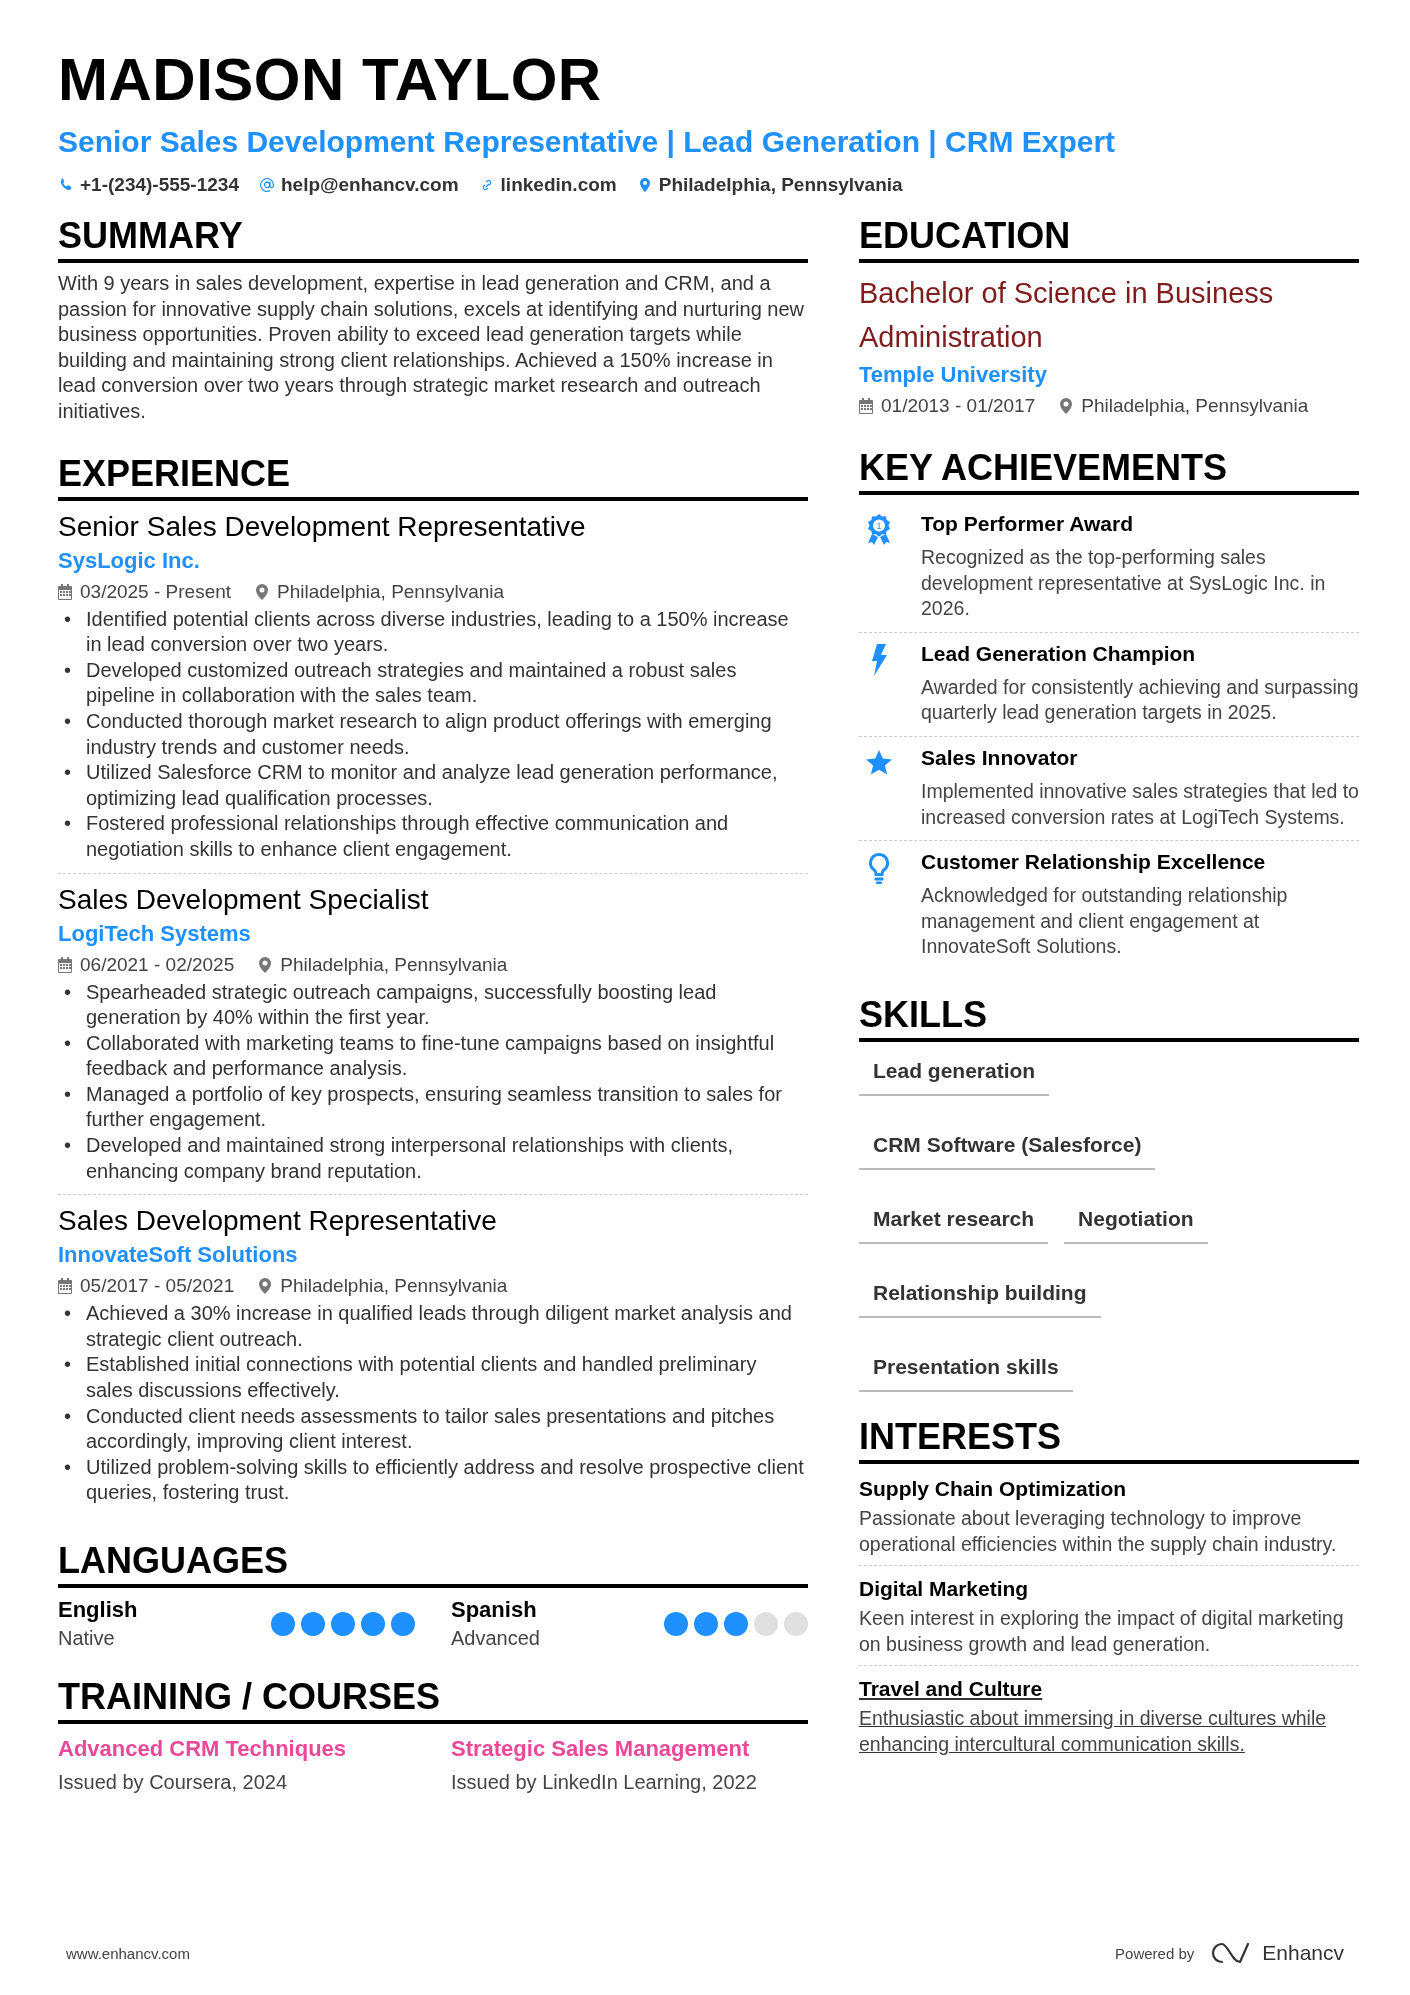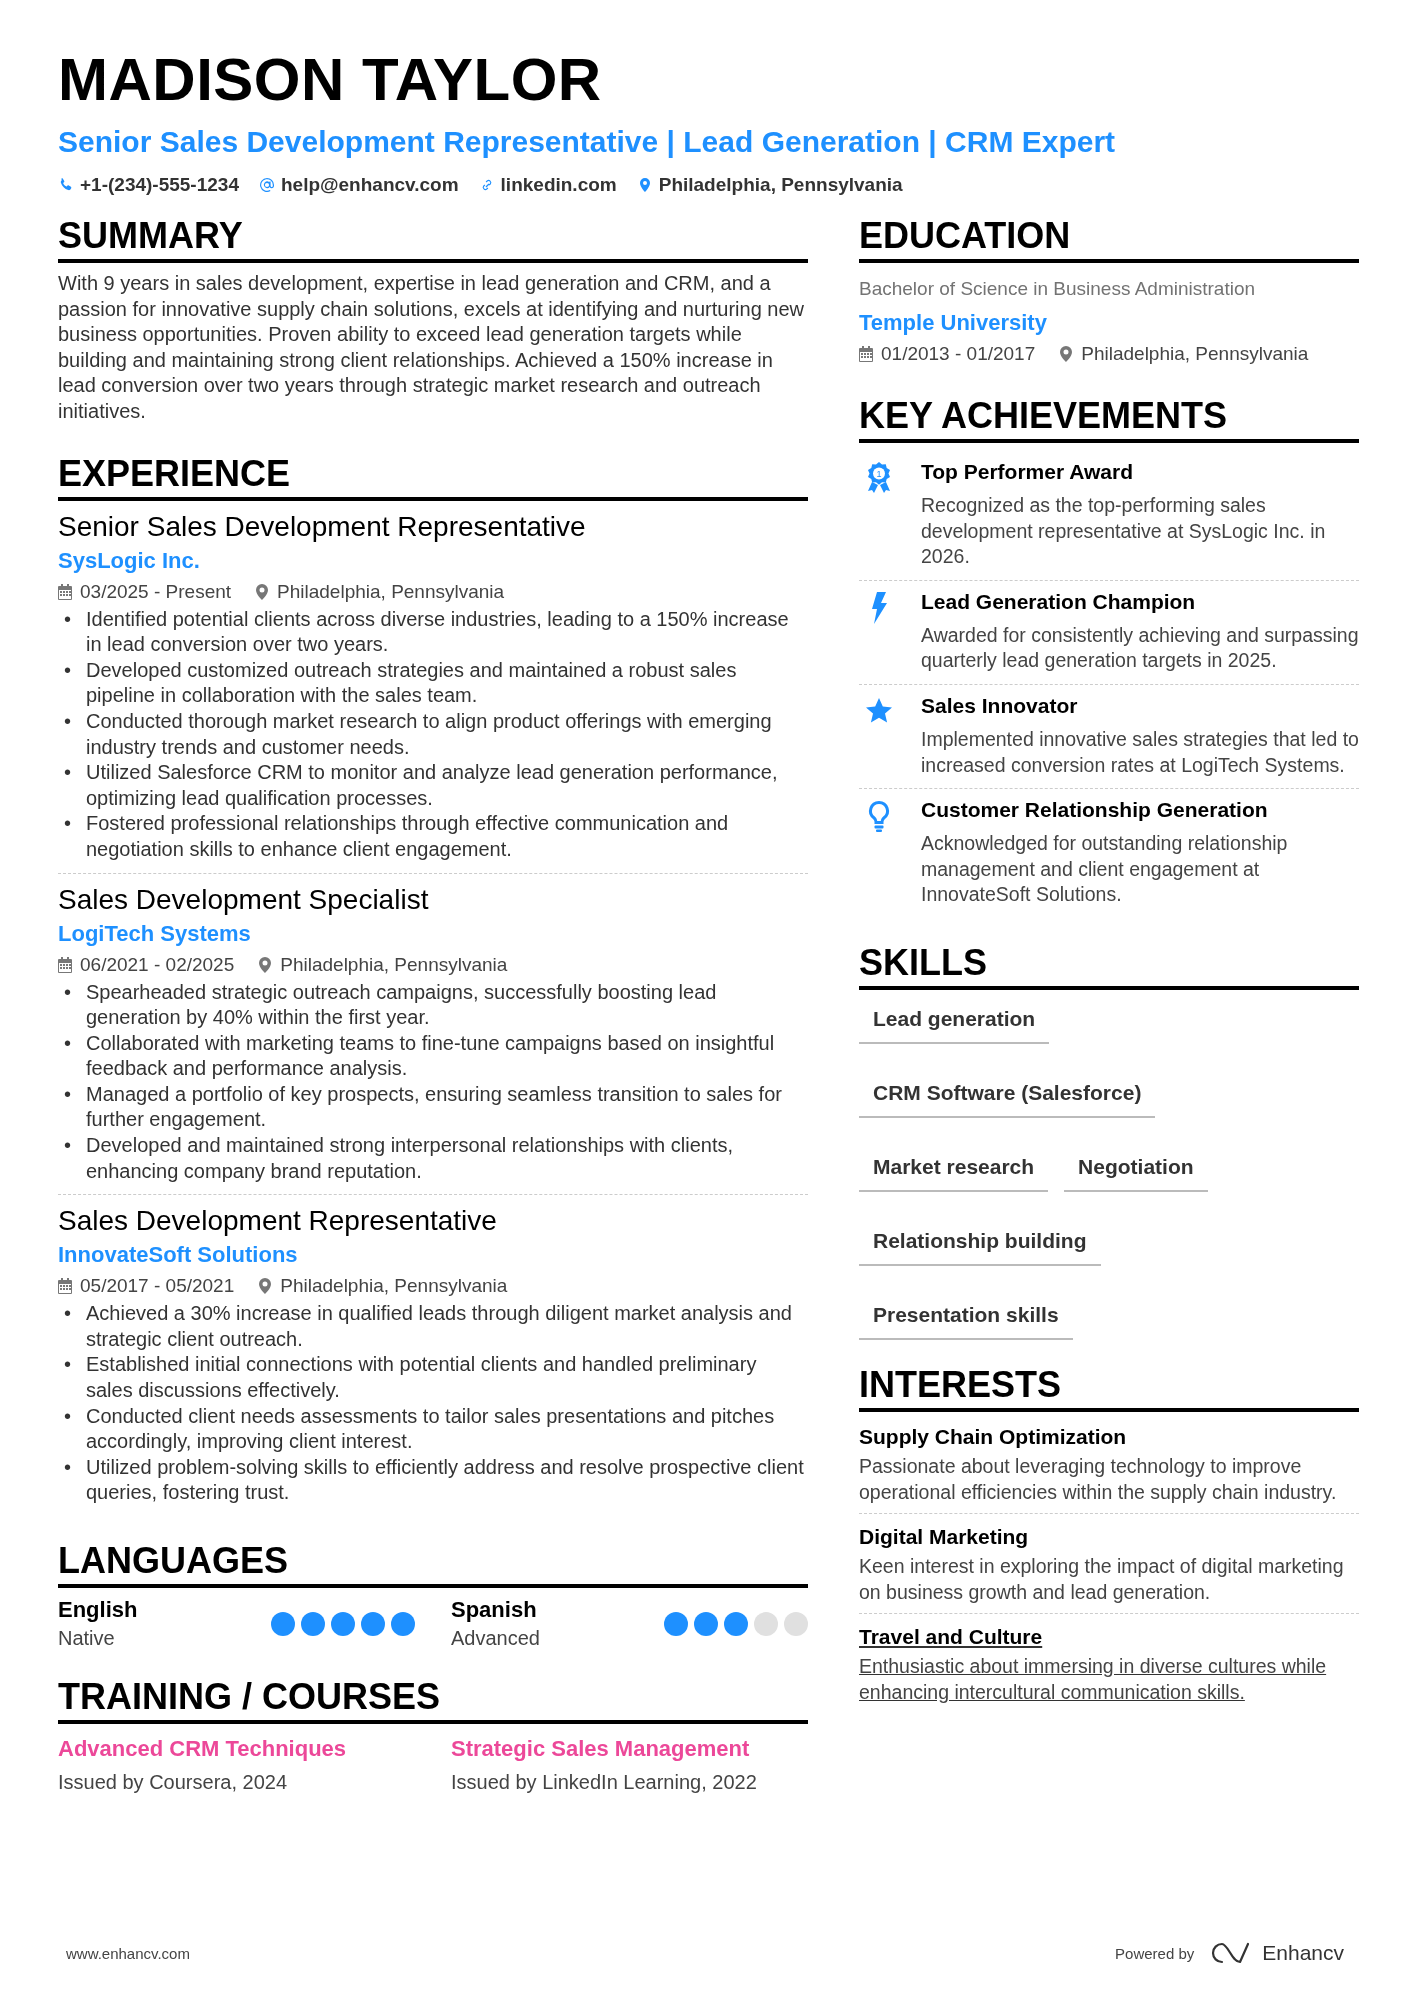--- a/index.html
+++ b/index.html
@@ -19,21 +19,21 @@
   .job { padding-bottom: 10px; border-bottom: 1.5px dashed #ccc; margin-bottom: 8px; }
   .job:last-child { border-bottom: none; }
   .job-title { font-size: 28px; color: #000; line-height: 36px; }
   .company { font-size: 22px; font-weight: 700; color: #1e90ff; line-height: 32px; }
   .meta { display: flex; gap: 24px; font-size: 19px; color: #444; line-height: 30px; align-items: center; }
   .meta span.mi { display: flex; align-items: center; gap: 8px; }
   .meta svg { width: 14px; height: 16px; fill: #777; }
   .bullets { list-style: none; }
   .bullets li { position: relative; padding-left: 28px; font-size: 20px; line-height: 25.6px; color: #333; }
   .bullets li::before { content: "•"; position: absolute; left: 6px; top: 0; color: #333; }
-  .edu-degree { font-size: 19px; color: #737373; line-height: 36px; }
+  .edu-degree { font-size: 29px; color: #7f1d1d; line-height: 44px; }
   .ach { display: flex; gap: 22px; padding: 6px 0 10px 0; border-bottom: 1.5px dashed #ccc; }
   .ach:last-child { border-bottom: none; }
   .ach-icon { width: 40px; flex: 0 0 40px; display: flex; justify-content: center; padding-top: 4px; }
   .ach-icon svg { width: 30px; height: 34px; fill: #1e90ff; }
   .ach-title { font-size: 21px; font-weight: 700; color: #000; line-height: 30px; margin-bottom: 6px; }
   .ach-desc { font-size: 19.5px; line-height: 25.6px; color: #444; }
   .skills { display: flex; flex-wrap: wrap; column-gap: 16px; row-gap: 14px; text-align: right; }
   .skill { font-size: 21px; font-weight: 700; color: #333; padding: 6px 14px 8px 14px; border-bottom: 2px solid #bbb; line-height: 30px; }
   .int { padding: 2px 0 8px 0; border-bottom: 1.5px dashed #ccc; margin-bottom: 6px; }
   .int:last-child { border-bottom: none; text-decoration: underline; }
@@ -289,21 +289,21 @@
 
     <div class="ach">
       <div class="ach-icon">
           <svg viewBox="0 0 30 34">
             <path d="M15 2a10 10 0 0 0-6 18c1 .9 1.5 2 1.5 3.2V25h9v-1.8c0-1.2.5-2.3 1.5-3.2A10 10 0 0 0 15 2zm0 3a7 7 0 0 1 4.2 12.6c-1.4 1.2-2.2 2.7-2.4 4.4h-3.6c-.2-1.7-1-3.2-2.4-4.4A7 7 0 0 1 15 5z"></path>
             <rect x="10.5" y="26.5" width="9" height="3" rx="1"></rect>
             <rect x="12" y="30.5" width="6" height="2.5" rx="1"></rect>
           </svg>
         </div>
       <div>
-        <div class="ach-title">Customer Relationship Generation</div>
+        <div class="ach-title">Customer Relationship Excellence</div>
         <div class="ach-desc">Acknowledged for outstanding relationship management and client engagement at InnovateSoft Solutions.</div>
       </div>
     </div>
   </div>
 
   <div class="section">
     <div class="section-title">SKILLS</div>
     <div class="skills">
       <span class="skill" style="flex-basis:auto;">Lead generation</span>
       <div style="flex-basis:100%;height:0;"></div>

